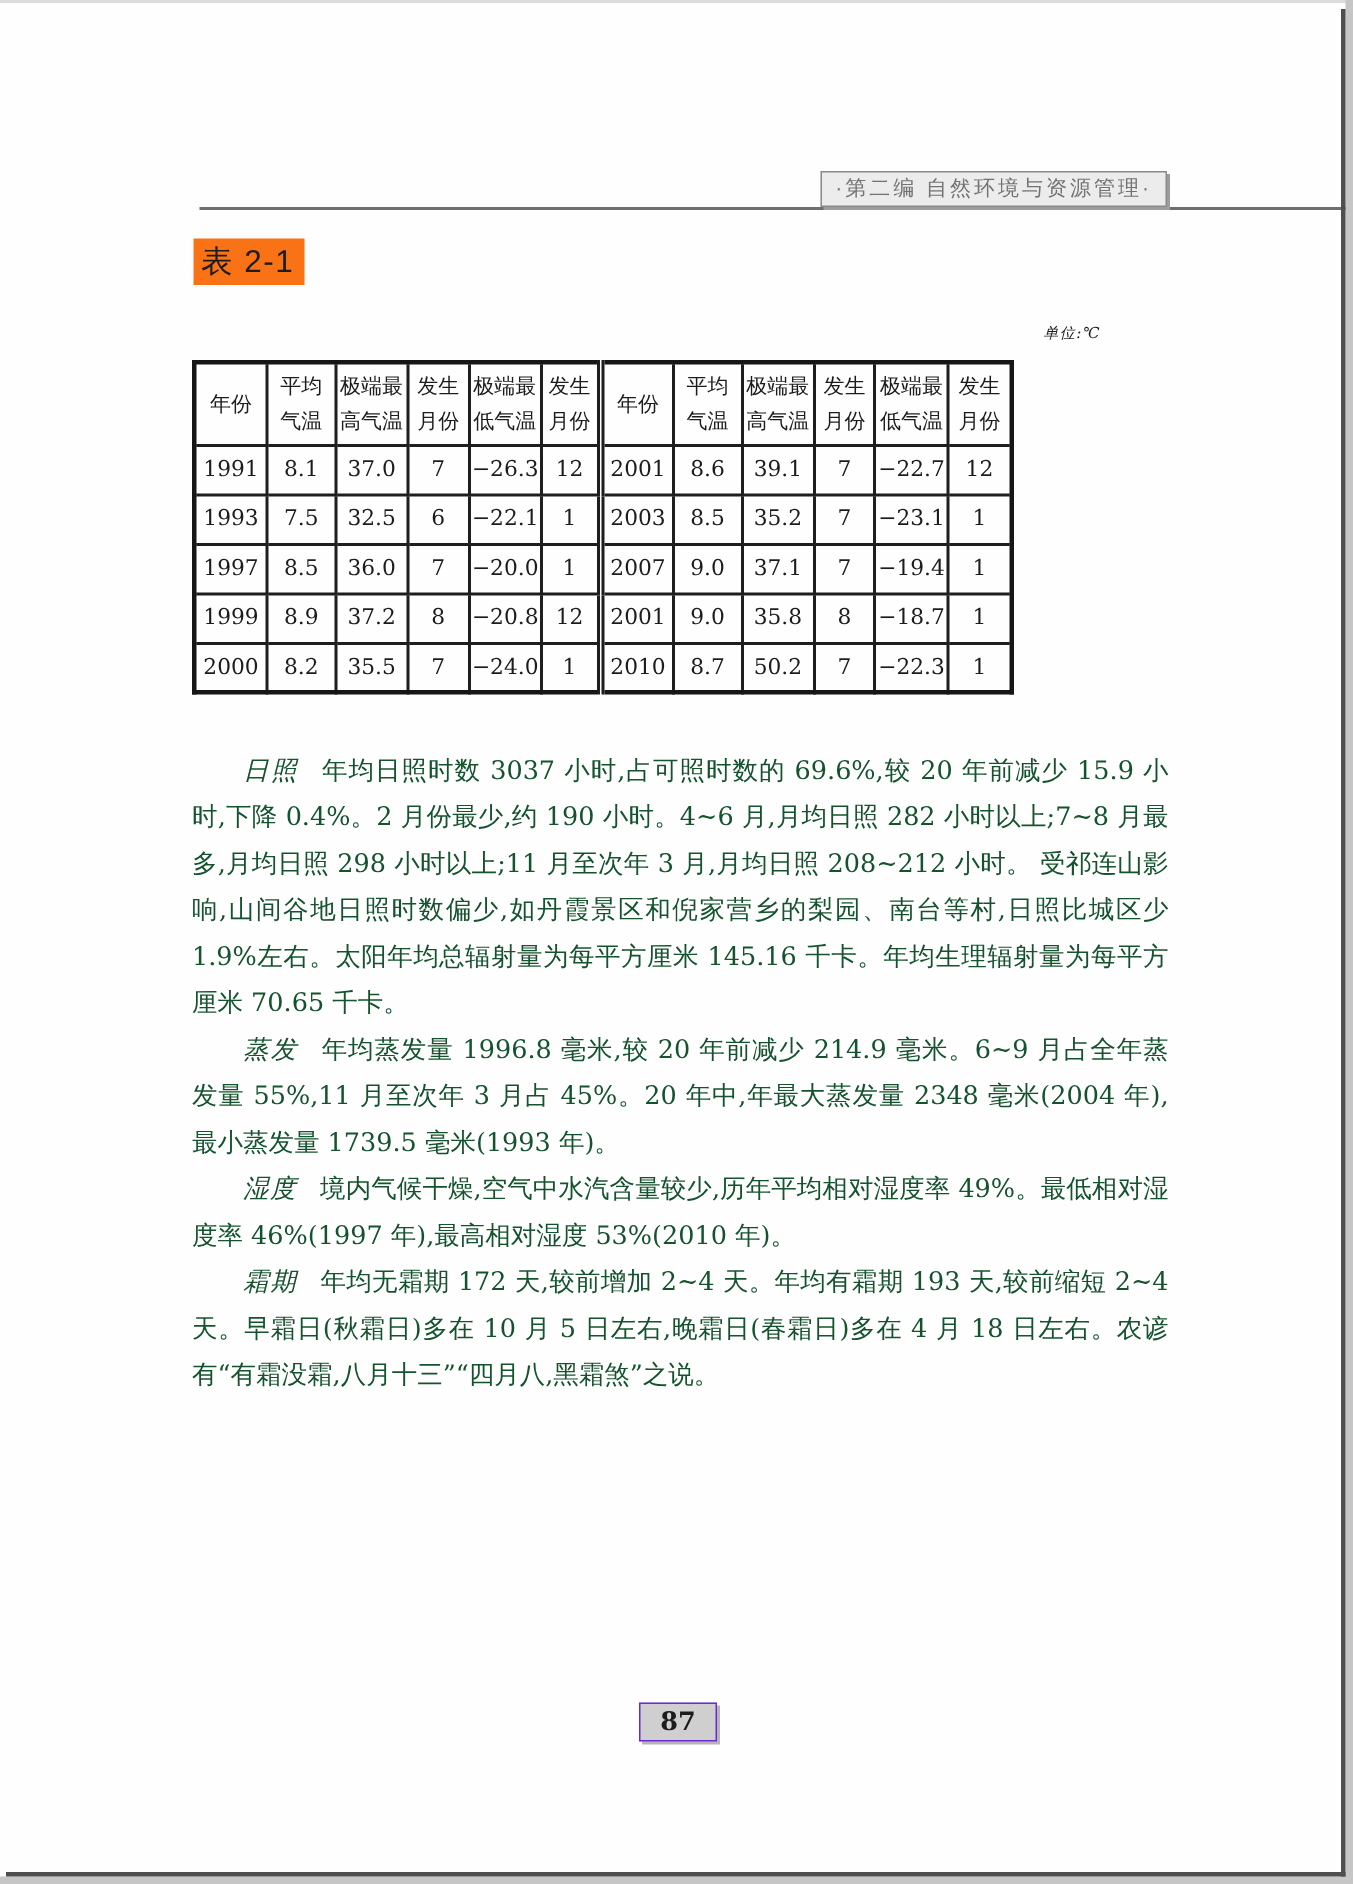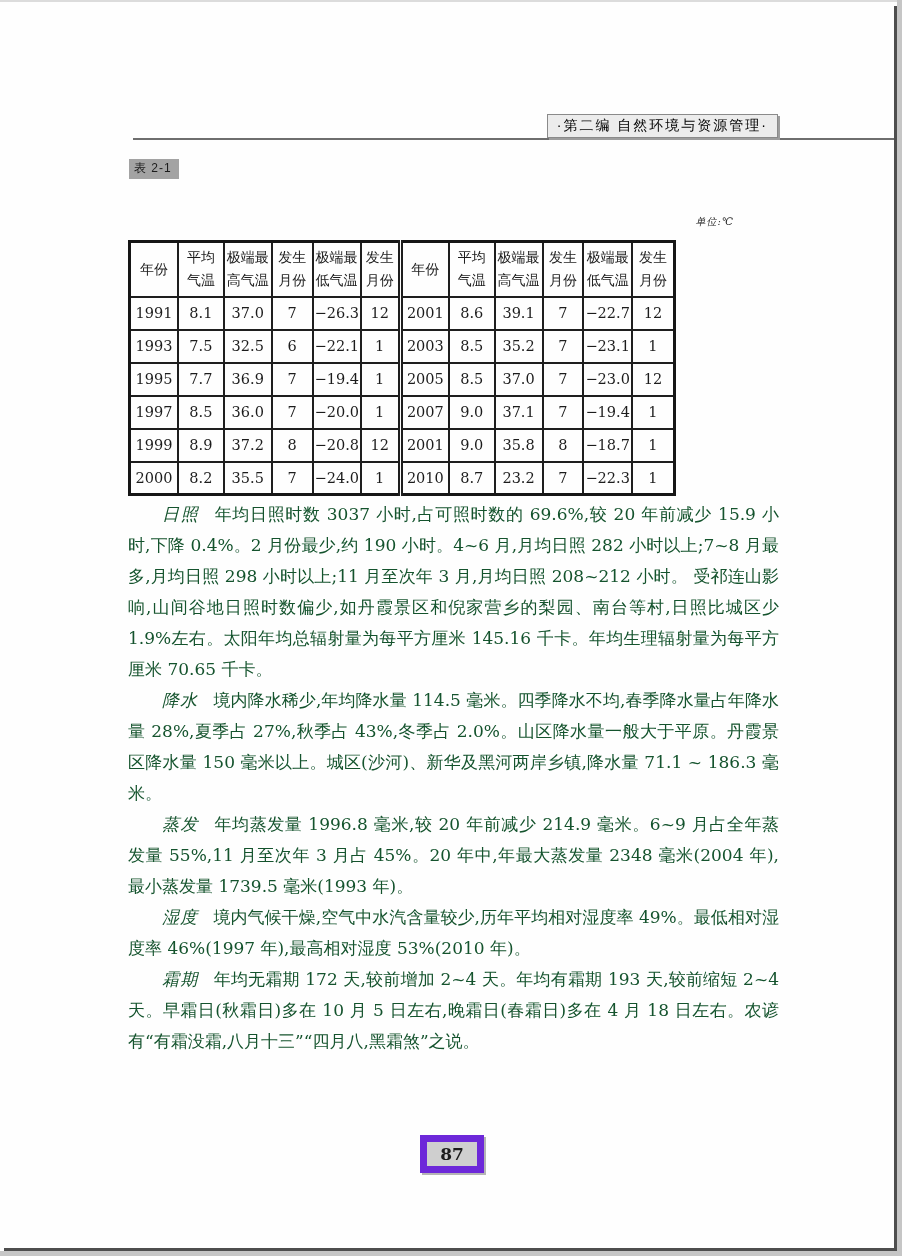--- a/index.html
+++ b/index.html
@@ -18,29 +18,29 @@
 
   
   .head-rule {
     position:absolute; top:138px; left:133px; right:4px; height:2px; background:#6e6e6e;
   }
   .head-badge {
     position:absolute; top:114px; right:124px;
     background:#ececec; border:1px solid #8a8a8a;
     box-shadow:2px 2px 0 #9d9d9d;
     padding:2px 9px; font-size:14px; letter-spacing:2px;
-    font-family:"Liberation Sans","DejaVu Sans",sans-serif; color:#000000;
+    font-family:"Liberation Sans","DejaVu Sans",sans-serif; color:#737373;
     z-index:2;
   }
 
   
   .table-label {
     position:absolute; top:159px; left:129px;
-    background:#a3a3a3; padding:1px 7px 2px 5px;
-    font-size:12px; font-family:"Liberation Sans","DejaVu Sans",sans-serif;
+    background:#f97316; padding:1px 7px 2px 5px;
+    font-size:21px; font-family:"Liberation Sans","DejaVu Sans",sans-serif;
     letter-spacing:1px;
   }
   .doc-title {
     position:absolute; top:187px; left:128px; width:648px;
     text-align:center; font-size:18px; font-weight:bold;
     font-family:"Liberation Sans","DejaVu Sans",sans-serif; letter-spacing:1px;
   }
   .unit-label {
     position:absolute; top:215px; right:168px;
     font-size:10px; font-style:italic; letter-spacing:1px;
@@ -83,21 +83,21 @@
   }
   .body-para { text-indent:2em; }
   .term { font-style:italic; margin-right:0.9em; letter-spacing:1px; }
 
   
   .page-num-wrap {
     position:absolute; top:1135px; left:128px; width:648px;
     display:flex; justify-content:center;
   }
   .page-num {
-    background:#cfcfcf; border:7px solid #6d28d9;
+    background:#cfcfcf; border:1px solid #6d28d9;
     box-shadow:2px 2px 0 #b5b5b5;
     padding:2px 13px; font-size:17px; font-weight:bold;
     font-family:"DejaVu Serif",serif;
   }
 </style>
 </head>
 <body>
 
 <div class="page">
 
@@ -179,34 +179,20 @@
           <td>32.5</td>
           <td>6</td>
           <td>−22.1</td>
           <td>1</td>
           <td class="half-sep">2003</td>
           <td>8.5</td>
           <td>35.2</td>
           <td>7</td>
           <td>−23.1</td>
           <td>1</td>
-        </tr>
-        <tr>
-          <td>1995</td>
-          <td>7.7</td>
-          <td>36.9</td>
-          <td>7</td>
-          <td>−19.4</td>
-          <td>1</td>
-          <td class="half-sep">2005</td>
-          <td>8.5</td>
-          <td>37.0</td>
-          <td>7</td>
-          <td>−23.0</td>
-          <td>12</td>
         </tr>
         <tr>
           <td>1997</td>
           <td>8.5</td>
           <td>36.0</td>
           <td>7</td>
           <td>−20.0</td>
           <td>1</td>
           <td class="half-sep">2007</td>
           <td>9.0</td>
@@ -231,31 +217,30 @@
         </tr>
         <tr>
           <td>2000</td>
           <td>8.2</td>
           <td>35.5</td>
           <td>7</td>
           <td>−24.0</td>
           <td>1</td>
           <td class="half-sep">2010</td>
           <td>8.7</td>
-          <td>23.2</td>
+          <td>50.2</td>
           <td>7</td>
           <td>−22.3</td>
           <td>1</td>
         </tr>
       </tbody>
   </table>
 
   <div class="body-text">
     <p class="body-para"><span class="term">日照</span><span>年均日照时数 3037 小时,占可照时数的 69.6%,较 20 年前减少 15.9 小时,下降 0.4%。2 月份最少,约 190 小时。4~6 月,月均日照 282 小时以上;7~8 月最多,月均日照 298 小时以上;11 月至次年 3 月,月均日照 208~212 小时。 受祁连山影响,山间谷地日照时数偏少,如丹霞景区和倪家营乡的梨园、南台等村,日照比城区少 1.9%左右。太阳年均总辐射量为每平方厘米 145.16 千卡。年均生理辐射量为每平方厘米 70.65 千卡。</span></p>
-    <p class="body-para"><span class="term">降水</span><span>境内降水稀少,年均降水量 114.5 毫米。四季降水不均,春季降水量占年降水量 28%,夏季占 27%,秋季占 43%,冬季占 2.0%。山区降水量一般大于平原。丹霞景区降水量 150 毫米以上。城区(沙河)、新华及黑河两岸乡镇,降水量 71.1 ~ 186.3 毫米。</span></p>
     <p class="body-para"><span class="term">蒸发</span><span>年均蒸发量 1996.8 毫米,较 20 年前减少 214.9 毫米。6~9 月占全年蒸发量 55%,11 月至次年 3 月占 45%。20 年中,年最大蒸发量 2348 毫米(2004 年),最小蒸发量 1739.5 毫米(1993 年)。</span></p>
     <p class="body-para"><span class="term">湿度</span><span>境内气候干燥,空气中水汽含量较少,历年平均相对湿度率 49%。最低相对湿度率 46%(1997 年),最高相对湿度 53%(2010 年)。</span></p>
     <p class="body-para"><span class="term">霜期</span><span>年均无霜期 172 天,较前增加 2~4 天。年均有霜期 193 天,较前缩短 2~4 天。早霜日(秋霜日)多在 10 月 5 日左右,晚霜日(春霜日)多在 4 月 18 日左右。农谚有“有霜没霜,八月十三”“四月八,黑霜煞”之说。</span></p>
   </div>
 
   <div class="page-num-wrap">
     <span class="page-num">87</span>
   </div>
 
   <div class="edge-top-line"></div>

